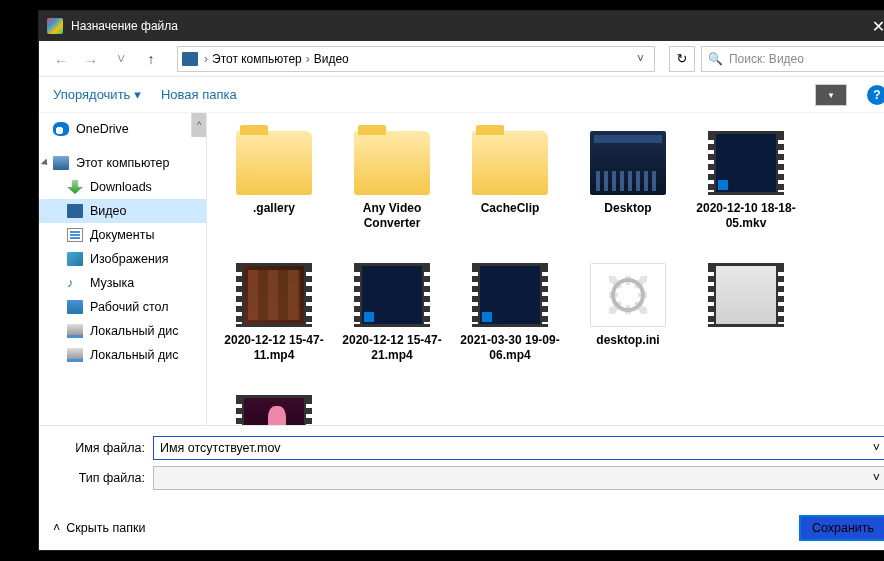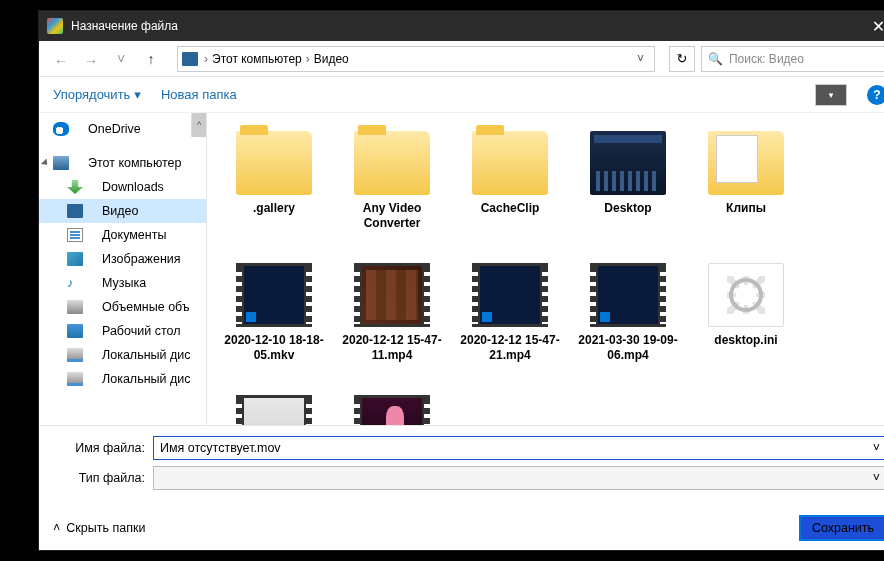--- a/index.html
+++ b/index.html
@@ -18,21 +18,21 @@
 .breadcrumb .bc-dd { margin-left: auto; color: #555; padding: 0 6px; }
 .refresh { width: 26px; height: 26px; border: 1px solid #ccc; display: flex; align-items: center; justify-content: center; font-size: 13px; }
 .search { width: 190px; height: 26px; border: 1px solid #ccc; display: flex; align-items: center; padding: 0 6px; font-size: 12px; color: #888; gap: 6px; }
 .toolbar { height: 36px; display: flex; align-items: center; padding: 0 14px; gap: 20px; font-size: 13px; color: #1a6fb0; border-bottom: 1px solid #f0f0f0; }
 .toolbar .org { display: flex; align-items: center; gap: 4px; }
 .toolbar .spacer { flex: 1; }
 .toolbar .view-dd { width: 32px; height: 22px; border: 1px solid #ccc; background: #555; display: flex; align-items: center; justify-content: center; }
 .toolbar .help { width: 20px; height: 20px; border-radius: 50%; background: #0078d7; color: #fff; display: flex; align-items: center; justify-content: center; font-size: 12px; font-weight: bold; }
 .body { flex: 1; display: flex; overflow: hidden; }
 .sidebar { width: 168px; border-right: 1px solid #e5e5e5; font-size: 12.5px; padding-top: 4px; overflow: hidden; position: relative; }
-.sb-item { height: 24px; display: flex; align-items: center; padding-left: 28px; gap: 19px; white-space: nowrap; cursor: pointer; }
+.sb-item { height: 24px; display: flex; align-items: center; padding-left: 28px; gap: 7px; white-space: nowrap; cursor: pointer; }
 .sb-item.root { padding-left: 14px; }
 .sb-item.expand::before { content: ""; position: absolute; left: 4px; width: 0; height: 0; border-top: 4px solid transparent; border-bottom: 4px solid transparent; border-left: 5px solid #666; transform: rotate(45deg); }
 .sb-item.selected { background: #cde8ff; }
 .sb-icon { width: 16px; height: 14px; flex-shrink: 0; }
 .sb-icon.cloud { background: radial-gradient(circle at 40% 60%, #fff 30%, #0078d7 30%); border-radius: 40%; }
 .sb-icon.pc { background: linear-gradient(#7aa9d4,#2a6496); border-radius: 1px; }
 .sb-icon.down { background: linear-gradient(#9fd49f,#2a962a); clip-path: polygon(30% 0,70% 0,70% 50%,100% 50%,50% 100%,0 50%,30% 50%); }
 .sb-icon.video { background: #2a6496; border-radius: 1px; position: relative; }
 .sb-icon.docs { background: #fff; border: 1px solid #888; position: relative; }
 .sb-icon.docs::after { content: ""; position: absolute; left: 2px; top: 2px; right: 2px; height: 2px; background: #4a90d9; box-shadow: 0 3px 0 #4a90d9, 0 6px 0 #4a90d9; }
@@ -149,24 +149,20 @@
         </div>
       <div class="sb-item">
           <span class="sb-icon img"></span>
           <span>Изображения</span>
         </div>
       <div class="sb-item">
           <span class="sb-icon music">♪</span>
           <span>Музыка</span>
         </div>
       <div class="sb-item">
-          <span class="sb-icon disk"></span>
-          <span>Объемные объ</span>
-        </div>
-      <div class="sb-item">
           <span class="sb-icon desktop"></span>
           <span>Рабочий стол</span>
         </div>
       <div class="sb-item">
           <span class="sb-icon local2"></span>
           <span>Локальный дис</span>
         </div>
       <div class="sb-item">
           <span class="sb-icon local2"></span>
           <span>Локальный дис</span>
@@ -183,24 +179,20 @@
           <div class="thumb folder"></div>
           <div class="label">Any Video Converter</div>
         </div>
       <div class="file">
           <div class="thumb folder"></div>
           <div class="label">CacheClip</div>
         </div>
       <div class="file">
           <div class="thumb folder-dark"></div>
           <div class="label">Desktop</div>
-        </div>
-      <div class="file">
-          <div class="thumb folder-content"></div>
-          <div class="label">Клипы</div>
         </div>
       <div class="file">
           <div class="thumb vid blue">
             <div class="mark"></div>
           </div>
           <div class="label">2020-12-10 18-18-05.mkv</div>
         </div>
       <div class="file">
           <div class="thumb vid game">
             <div class="g"></div>

